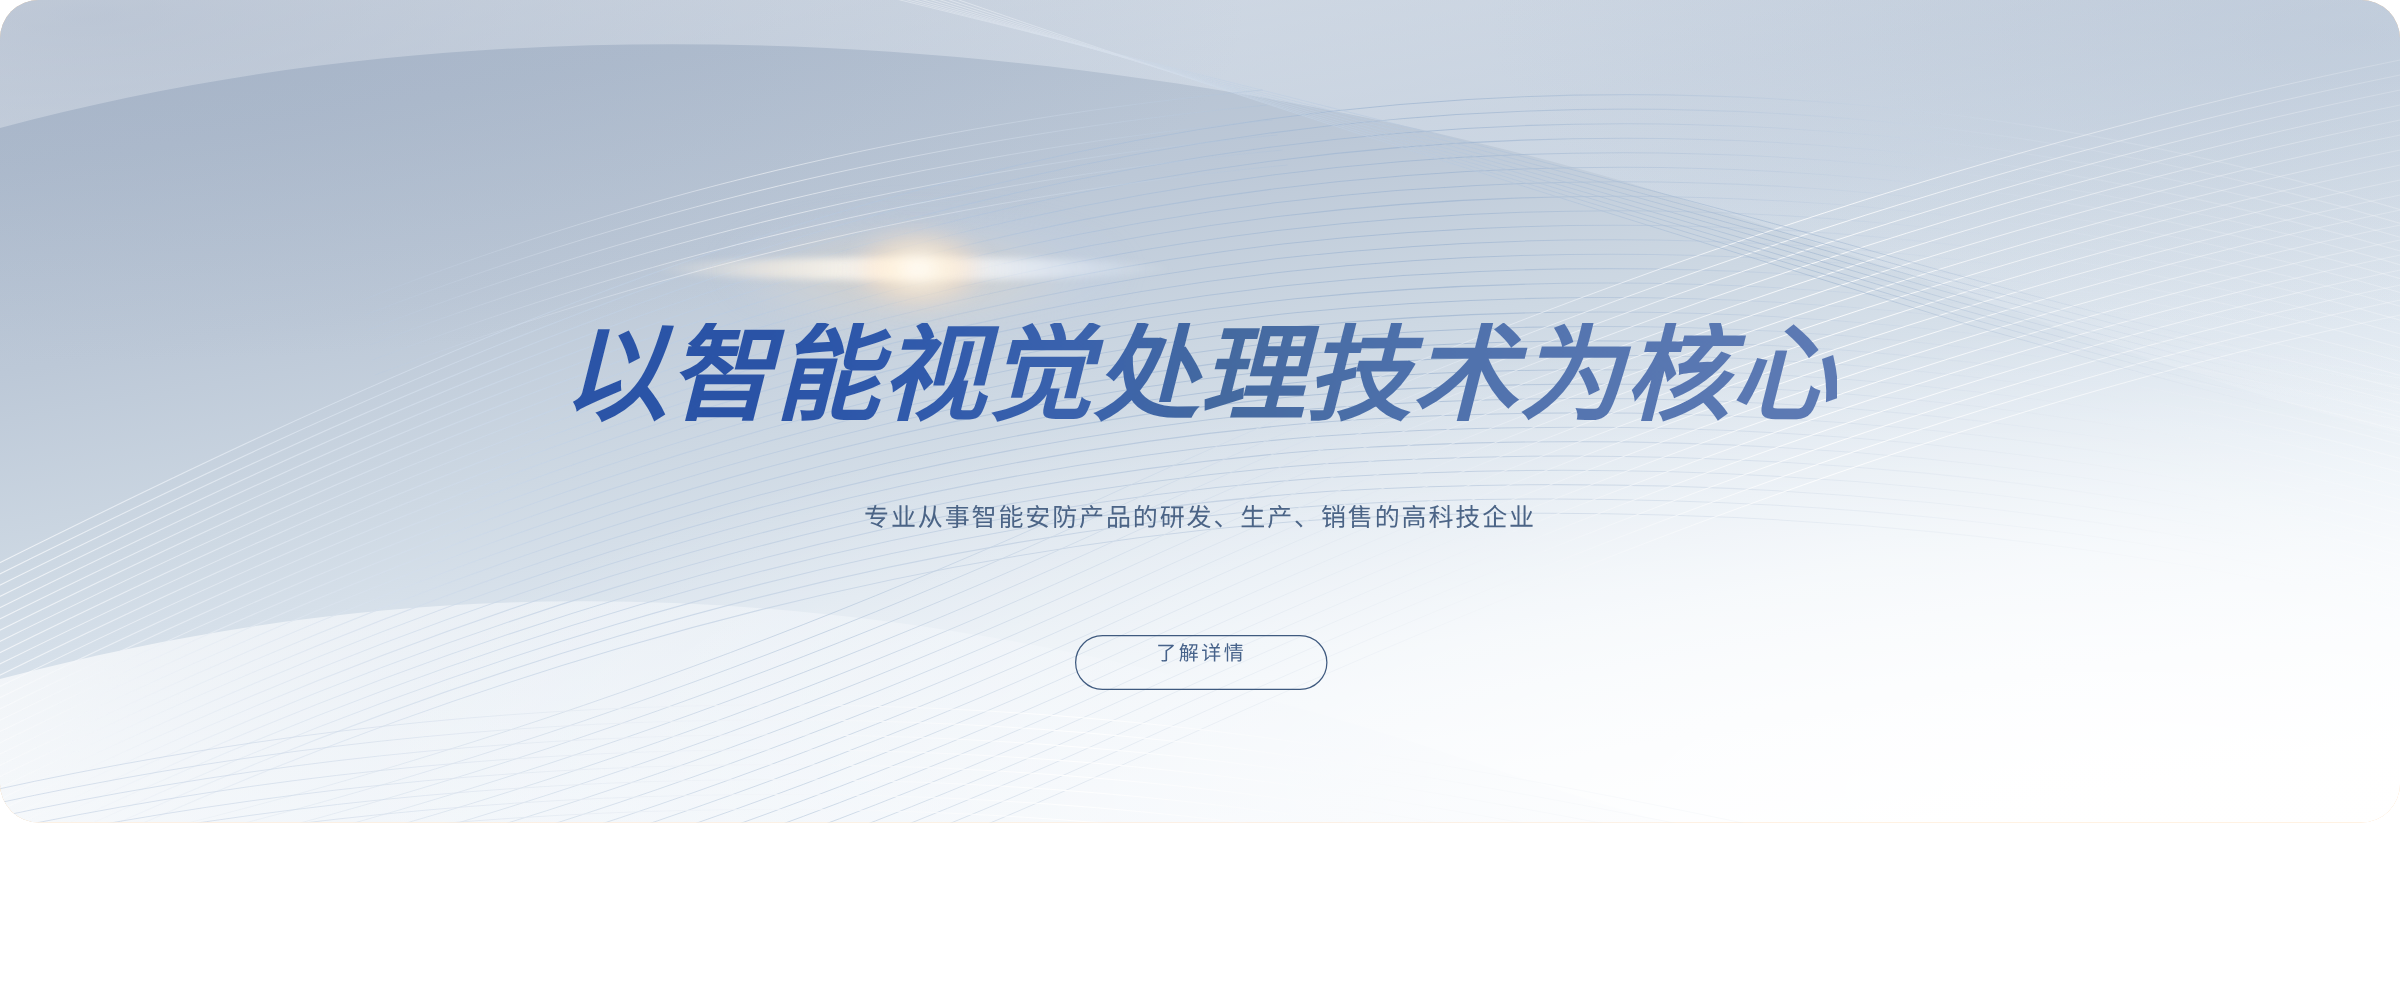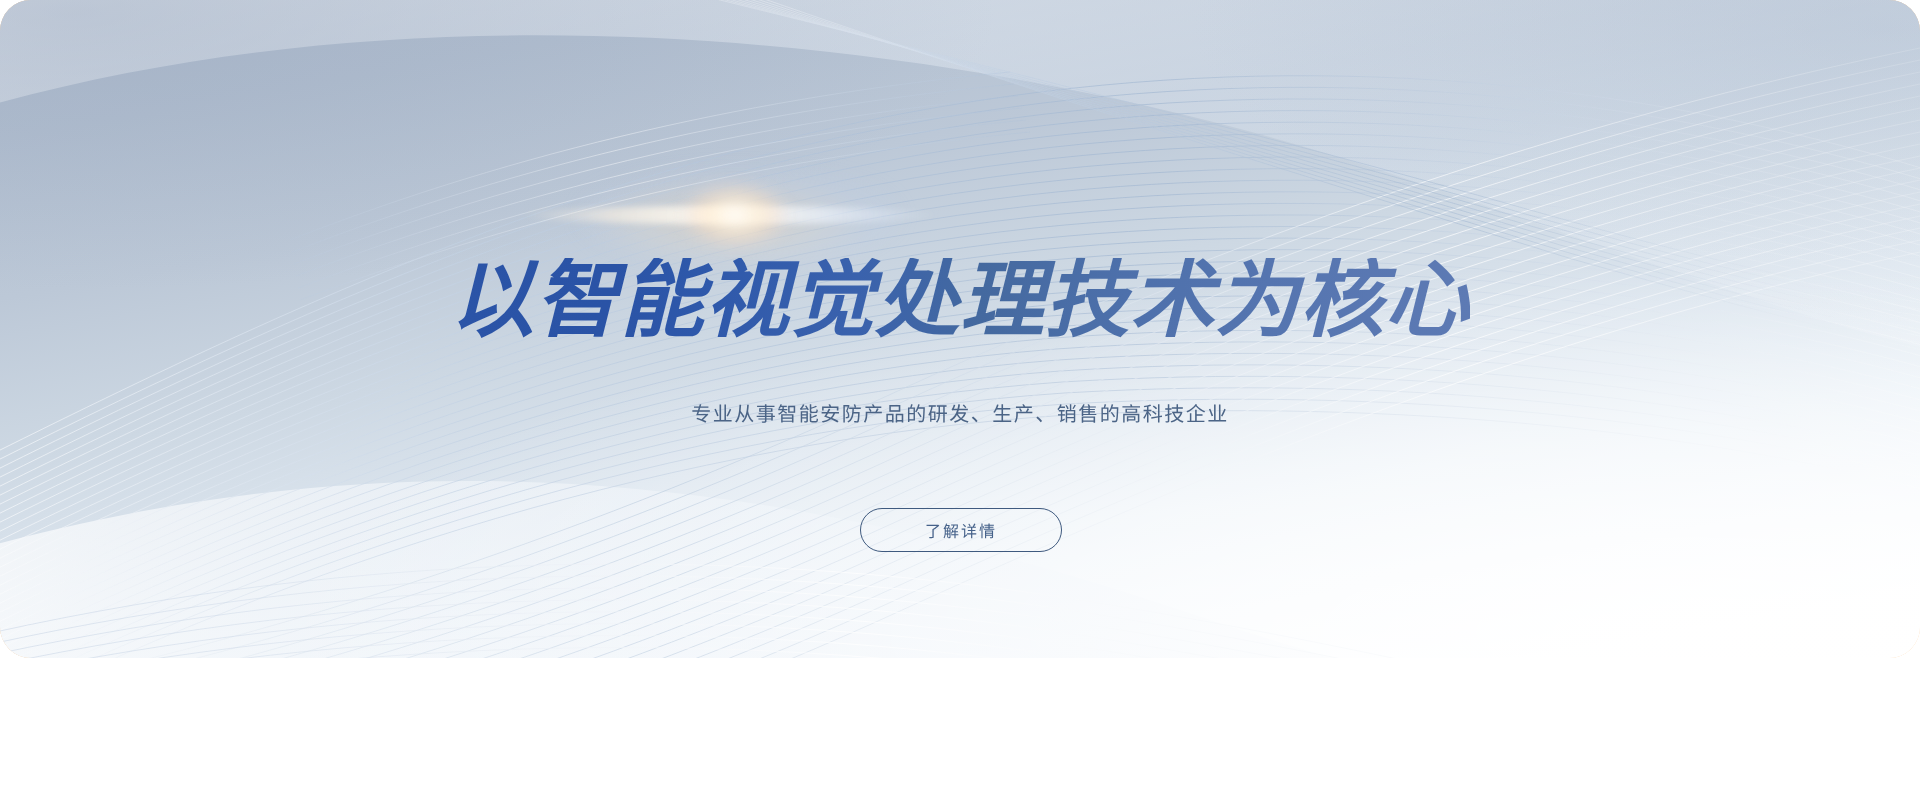--- a/index.html
+++ b/index.html
@@ -170,21 +170,21 @@
     width: 202px;
     height: 44px;
     border: 1px solid #3f5a7f;
     border-radius: 22px;
     background: transparent;
     color: #46628a;
     font-size: 16px;
     letter-spacing: 2px;
     font-family: "DejaVu Sans", "Liberation Sans", sans-serif;
     display: flex;
-    align-items: center;
+    align-items: flex-start;
     justify-content: center;
     cursor: pointer;
     box-sizing: border-box;
     padding: 0;
   }
   .cta-label { display: block; }
 </style>
 </head>
 <body>
 

